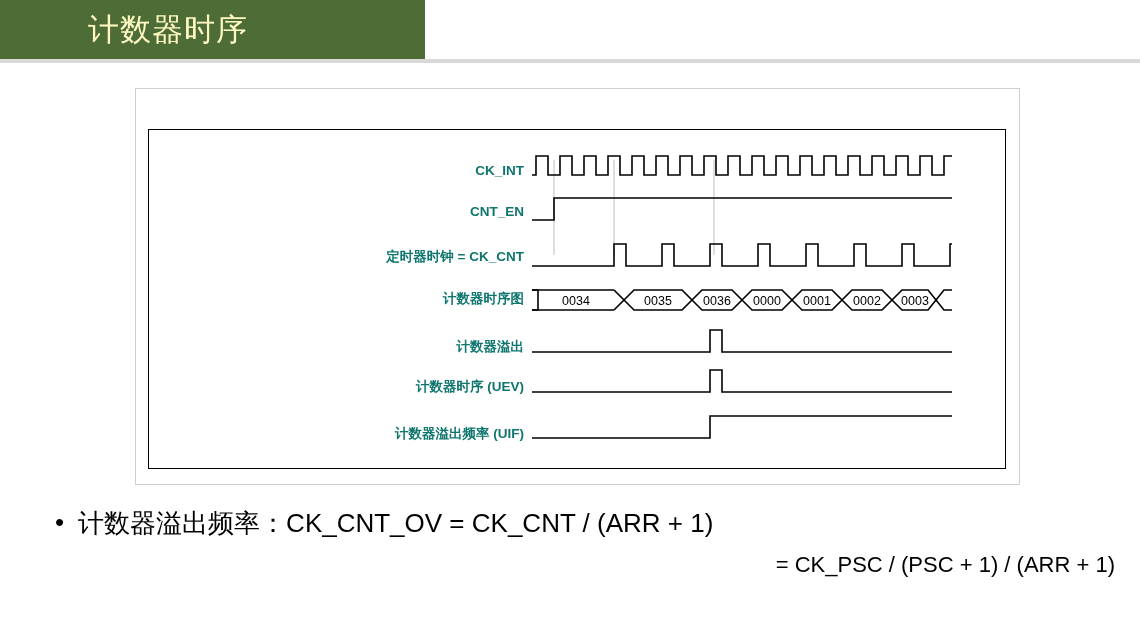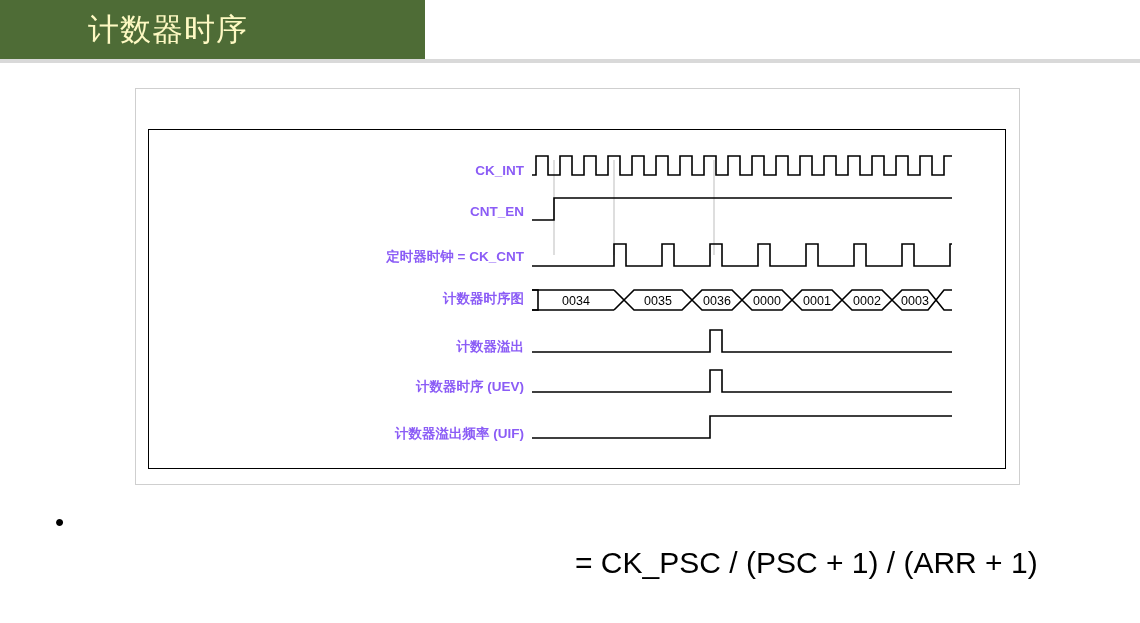--- a/index.html
+++ b/index.html
@@ -71,21 +71,21 @@
     height: 340px;
     border: 1.5px solid #000000;
     box-sizing: border-box;
   }
 
   
   .wave-label {
     position: absolute;
     right: 0;
     font-size: 13.5px;
-    color: #8b5cf6;
+    color: #0f766e;
     text-align: left;
     white-space: nowrap;
     font-weight: bold;
   }
   #labels {
     position: absolute;
     left: 0;
     top: 0;
     width: 375px;
     height: 340px;
@@ -118,26 +118,27 @@
     margin-right: 14px;
     color: #000000;
   }
   #bullet-line1 {
     font-size: 26px;
     line-height: 36px;
     color: #000000;
     white-space: nowrap;
   }
   #bullet-line2 {
-    font-size: 30px;
+    font-size: 22px;
     line-height: 36px;
     color: #000000;
     white-space: nowrap;
     margin-left: 520px;
     margin-top: 6px;
+    text-align: right;
   }
 </style>
 </head>
 <body>
 
 <div id="title-bar">
   <div id="title-text">计数器时序</div>
 </div>
 <div id="title-underline"></div>
 
@@ -224,15 +225,16 @@
         </g>
       </svg>
     </div>
 
   </div>
 </div>
 
 <div id="bullet-block">
   <div id="bullet-row">
     <div id="bullet-dot">•</div>
+    <div id="bullet-line1">计数器溢出频率：CK_CNT_OV = CK_CNT / (ARR + 1)</div>
   </div>
   <div id="bullet-line2">= CK_PSC / (PSC + 1) / (ARR + 1)</div>
 </div>
 
 </body></html>

